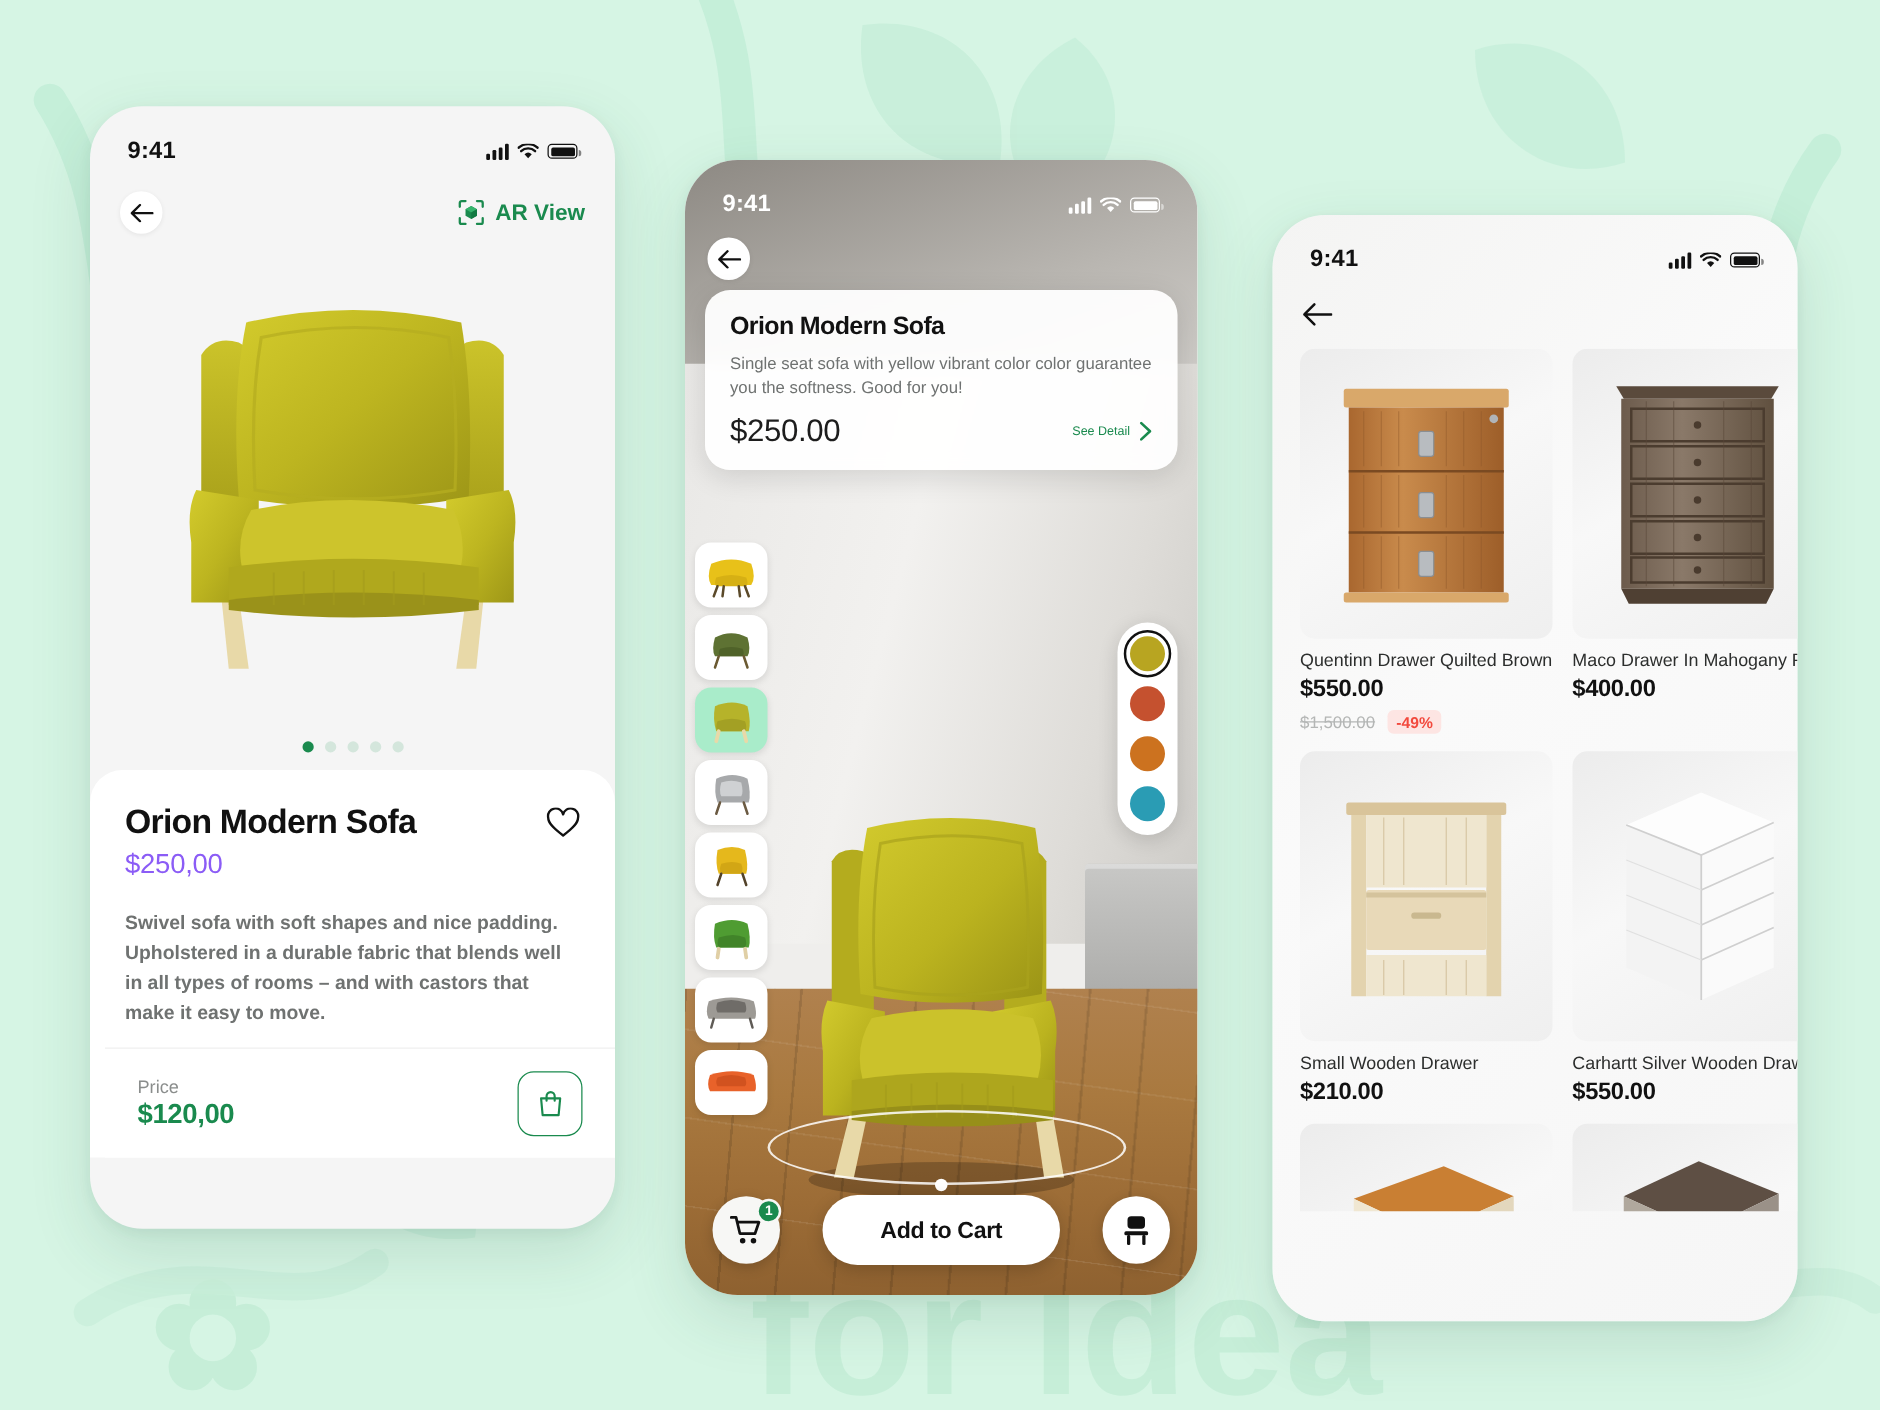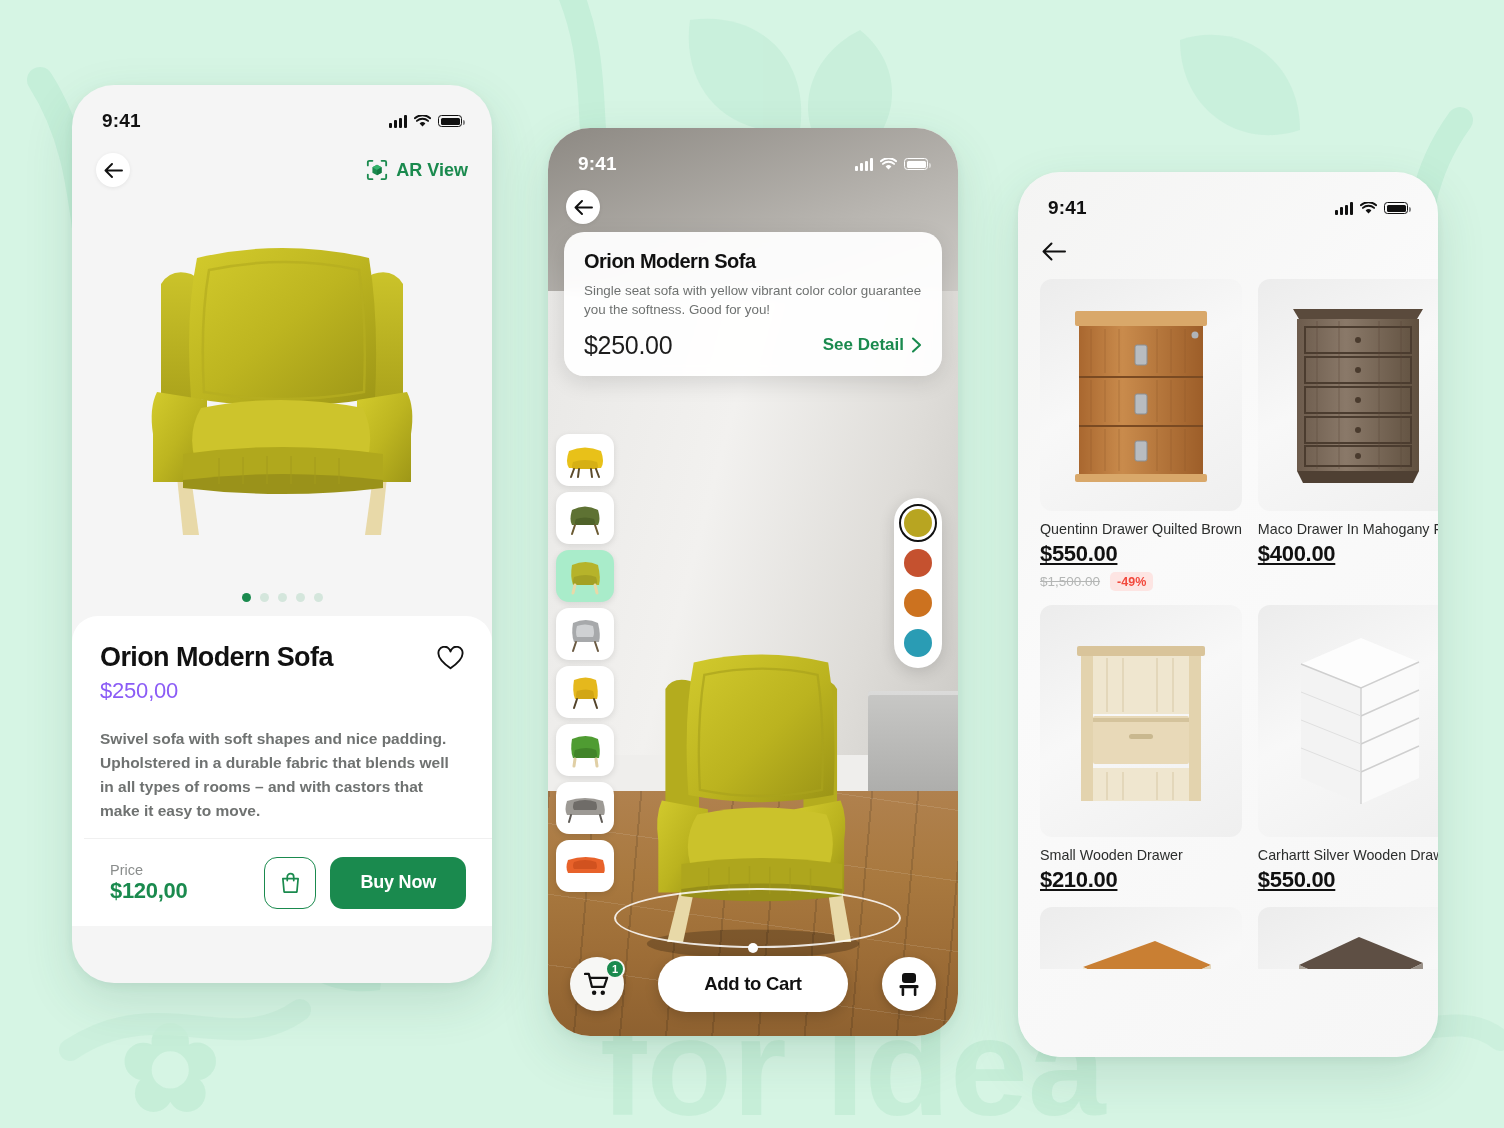--- a/index.html
+++ b/index.html
@@ -108,21 +108,21 @@
   .ar-card {
     position:absolute; left:16px; right:16px; top:104px;
     background:rgba(255,255,255,.94); backdrop-filter:blur(6px);
     border-radius:20px; padding:18px 20px 16px 20px;
     box-shadow:0 6px 22px rgba(0,0,0,.12);
   }
   .ar-card-title { font-size:20px; font-weight:700; color:#111; letter-spacing:-.5px;}
   .ar-card-desc { margin-top:8px; font-size:13.4px; line-height:1.45; color:#6f7271; }
   .ar-card-row { margin-top:11px; display:flex; align-items:center; justify-content:space-between; }
   .ar-card-price { font-size:25px; color:#1d1d1d; letter-spacing:-.3px;}
-  .ar-detail { display:flex; align-items:center; gap:7px; color:#1a8a4e; font-size:17px; font-weight:700; cursor:pointer; }
+  .ar-detail { display:flex; align-items:center; gap:7px; color:#1a8a4e; font-size:10px; font-weight:400; cursor:pointer; }
 
   .thumb-strip { position:absolute; left:8px; top:306px; width:58px; display:flex; flex-direction:column; gap:6px; }
   .thumb {
     width:58px;height:52px;border-radius:13px;background:#fff;
     display:flex;align-items:center;justify-content:center; cursor:pointer;
     box-shadow:0 2px 6px rgba(0,0,0,.10); overflow:hidden;
   }
   .thumb.sel { background:#a9ecca; }
 
   .color-panel {
@@ -162,21 +162,21 @@
   .p3-title { font-size:25px; font-weight:700; color:#111; letter-spacing:-.7px; }
   .p3-center { position:absolute; left:0; right:0; display:flex; align-items:center; justify-content:center; gap:12px; pointer-events:none;}
   .grid {
     padding:0 22px; display:grid; grid-template-columns:1fr 1fr; gap:14px 16px;
     height:690px; overflow:hidden;
   }
   .card { }
   .card-img { border-radius:12px; background:linear-gradient(150deg,#ececec 0%,#f8f8f8 45%,#efefef 100%);
               height:232px; display:flex; align-items:center; justify-content:center; overflow:hidden; cursor:pointer;}
   .card-name { margin-top:10px; font-size:14.3px; color:#2c2e2d; white-space:nowrap; overflow:hidden; text-overflow:ellipsis; }
-  .card-price { margin-top:4px; font-size:22px; font-weight:700; color:#111; letter-spacing:-.3px;text-decoration:underline;}
+  .card-price { margin-top:4px; font-size:19px; font-weight:700; color:#111; letter-spacing:-.3px;}
   .card-sub { margin-top:5px; display:flex; align-items:center; gap:10px; }
   .card-old { font-size:13.5px; color:#b4b6b5; text-decoration:line-through; }
   .card-off { font-size:12.5px; font-weight:700; color:#f2493d; background:#fde5e3;
               padding:2.5px 7px; border-radius:5px; }
 </style>
 </head>
 <body>
 
 <div id="bg-deco">
   <svg viewBox="0 0 1504 1128" preserveAspectRatio="none">
@@ -310,21 +310,20 @@
         <div class="p1-foot-lbl">Price</div>
         <div class="p1-foot-val">$120,00</div>
       </div>
       <div class="foot-actions">
         <div class="bag-btn">
           <svg width="21" height="23" viewBox="0 0 22 24">
             <path d="M3 8h16l-1.3 14H4.3z" fill="none" stroke="#1a8a4e" stroke-width="1.8" stroke-linejoin="round"></path>
             <path d="M7.6 10V6.2a3.4 3.4 0 0 1 6.8 0V10" fill="none" stroke="#1a8a4e" stroke-width="1.8" stroke-linecap="round"></path>
           </svg>
         </div>
-        <button class="buy-btn">Buy Now</button>
       </div>
     </div>
   </div>
 </div>
 
 <div class="phone" id="phone2">
 
   <div class="ar-scene">
     <div class="ar-wall"></div>
     <div class="ar-wall2"></div>

